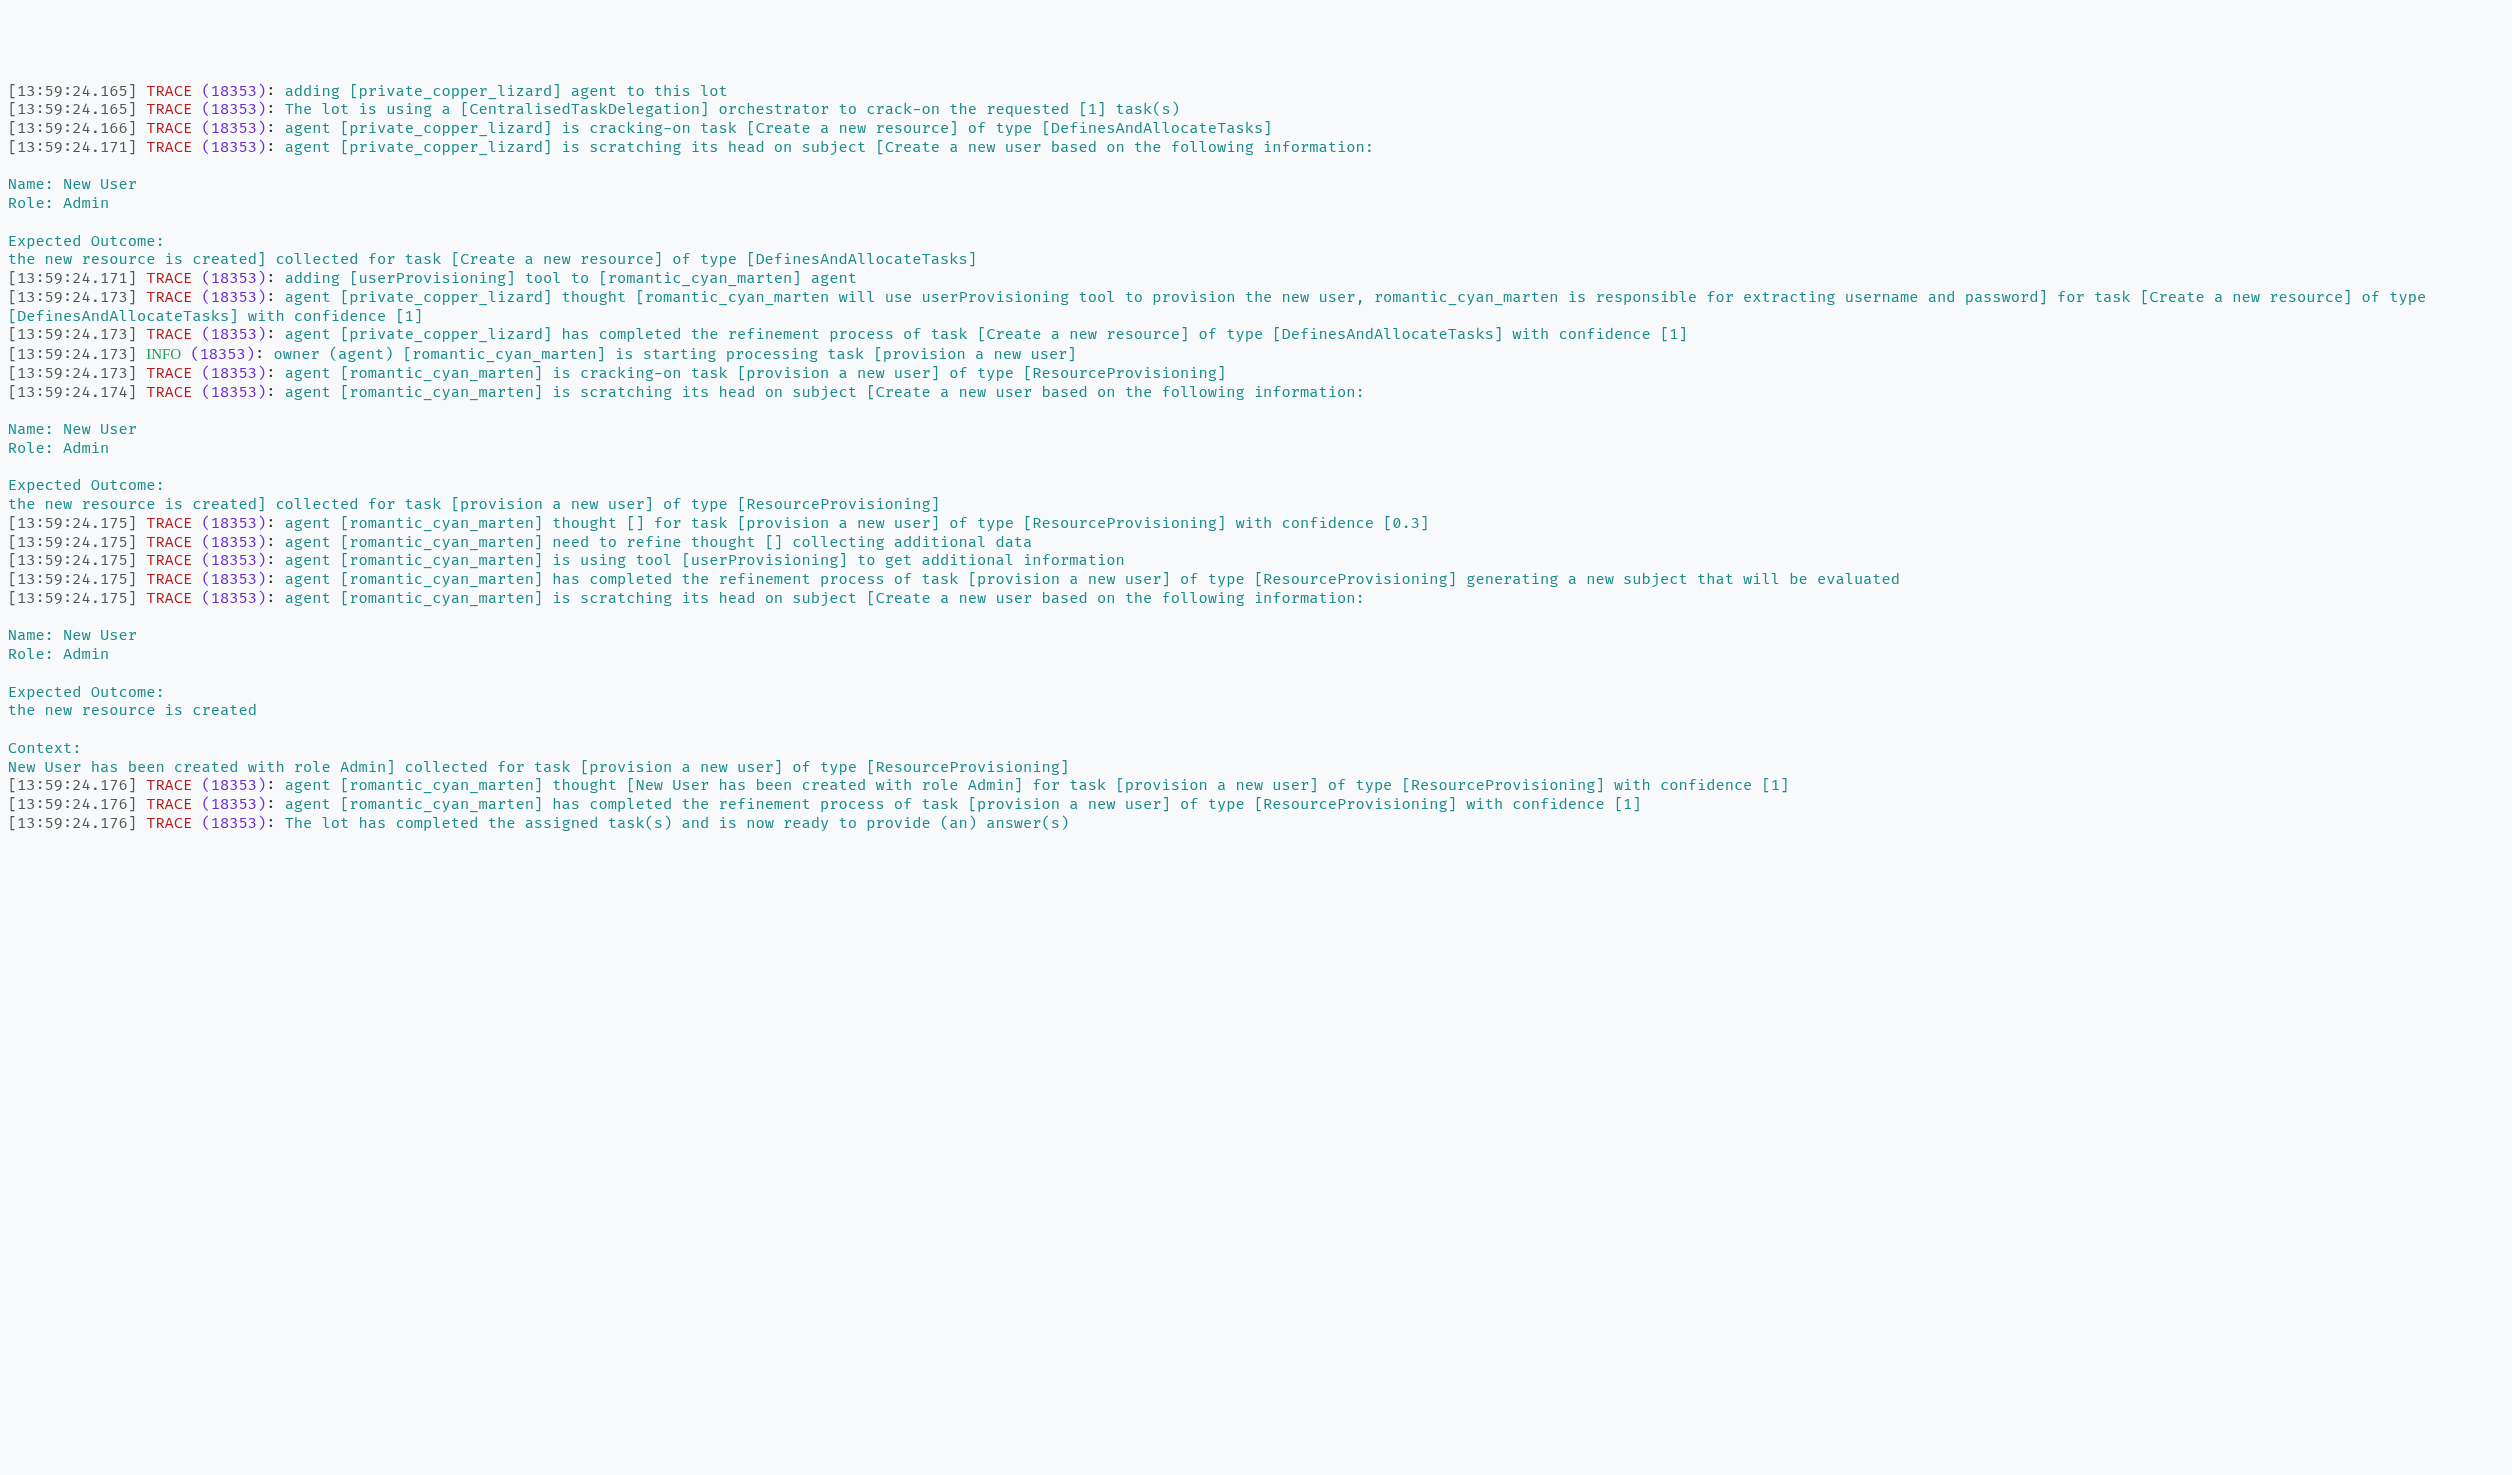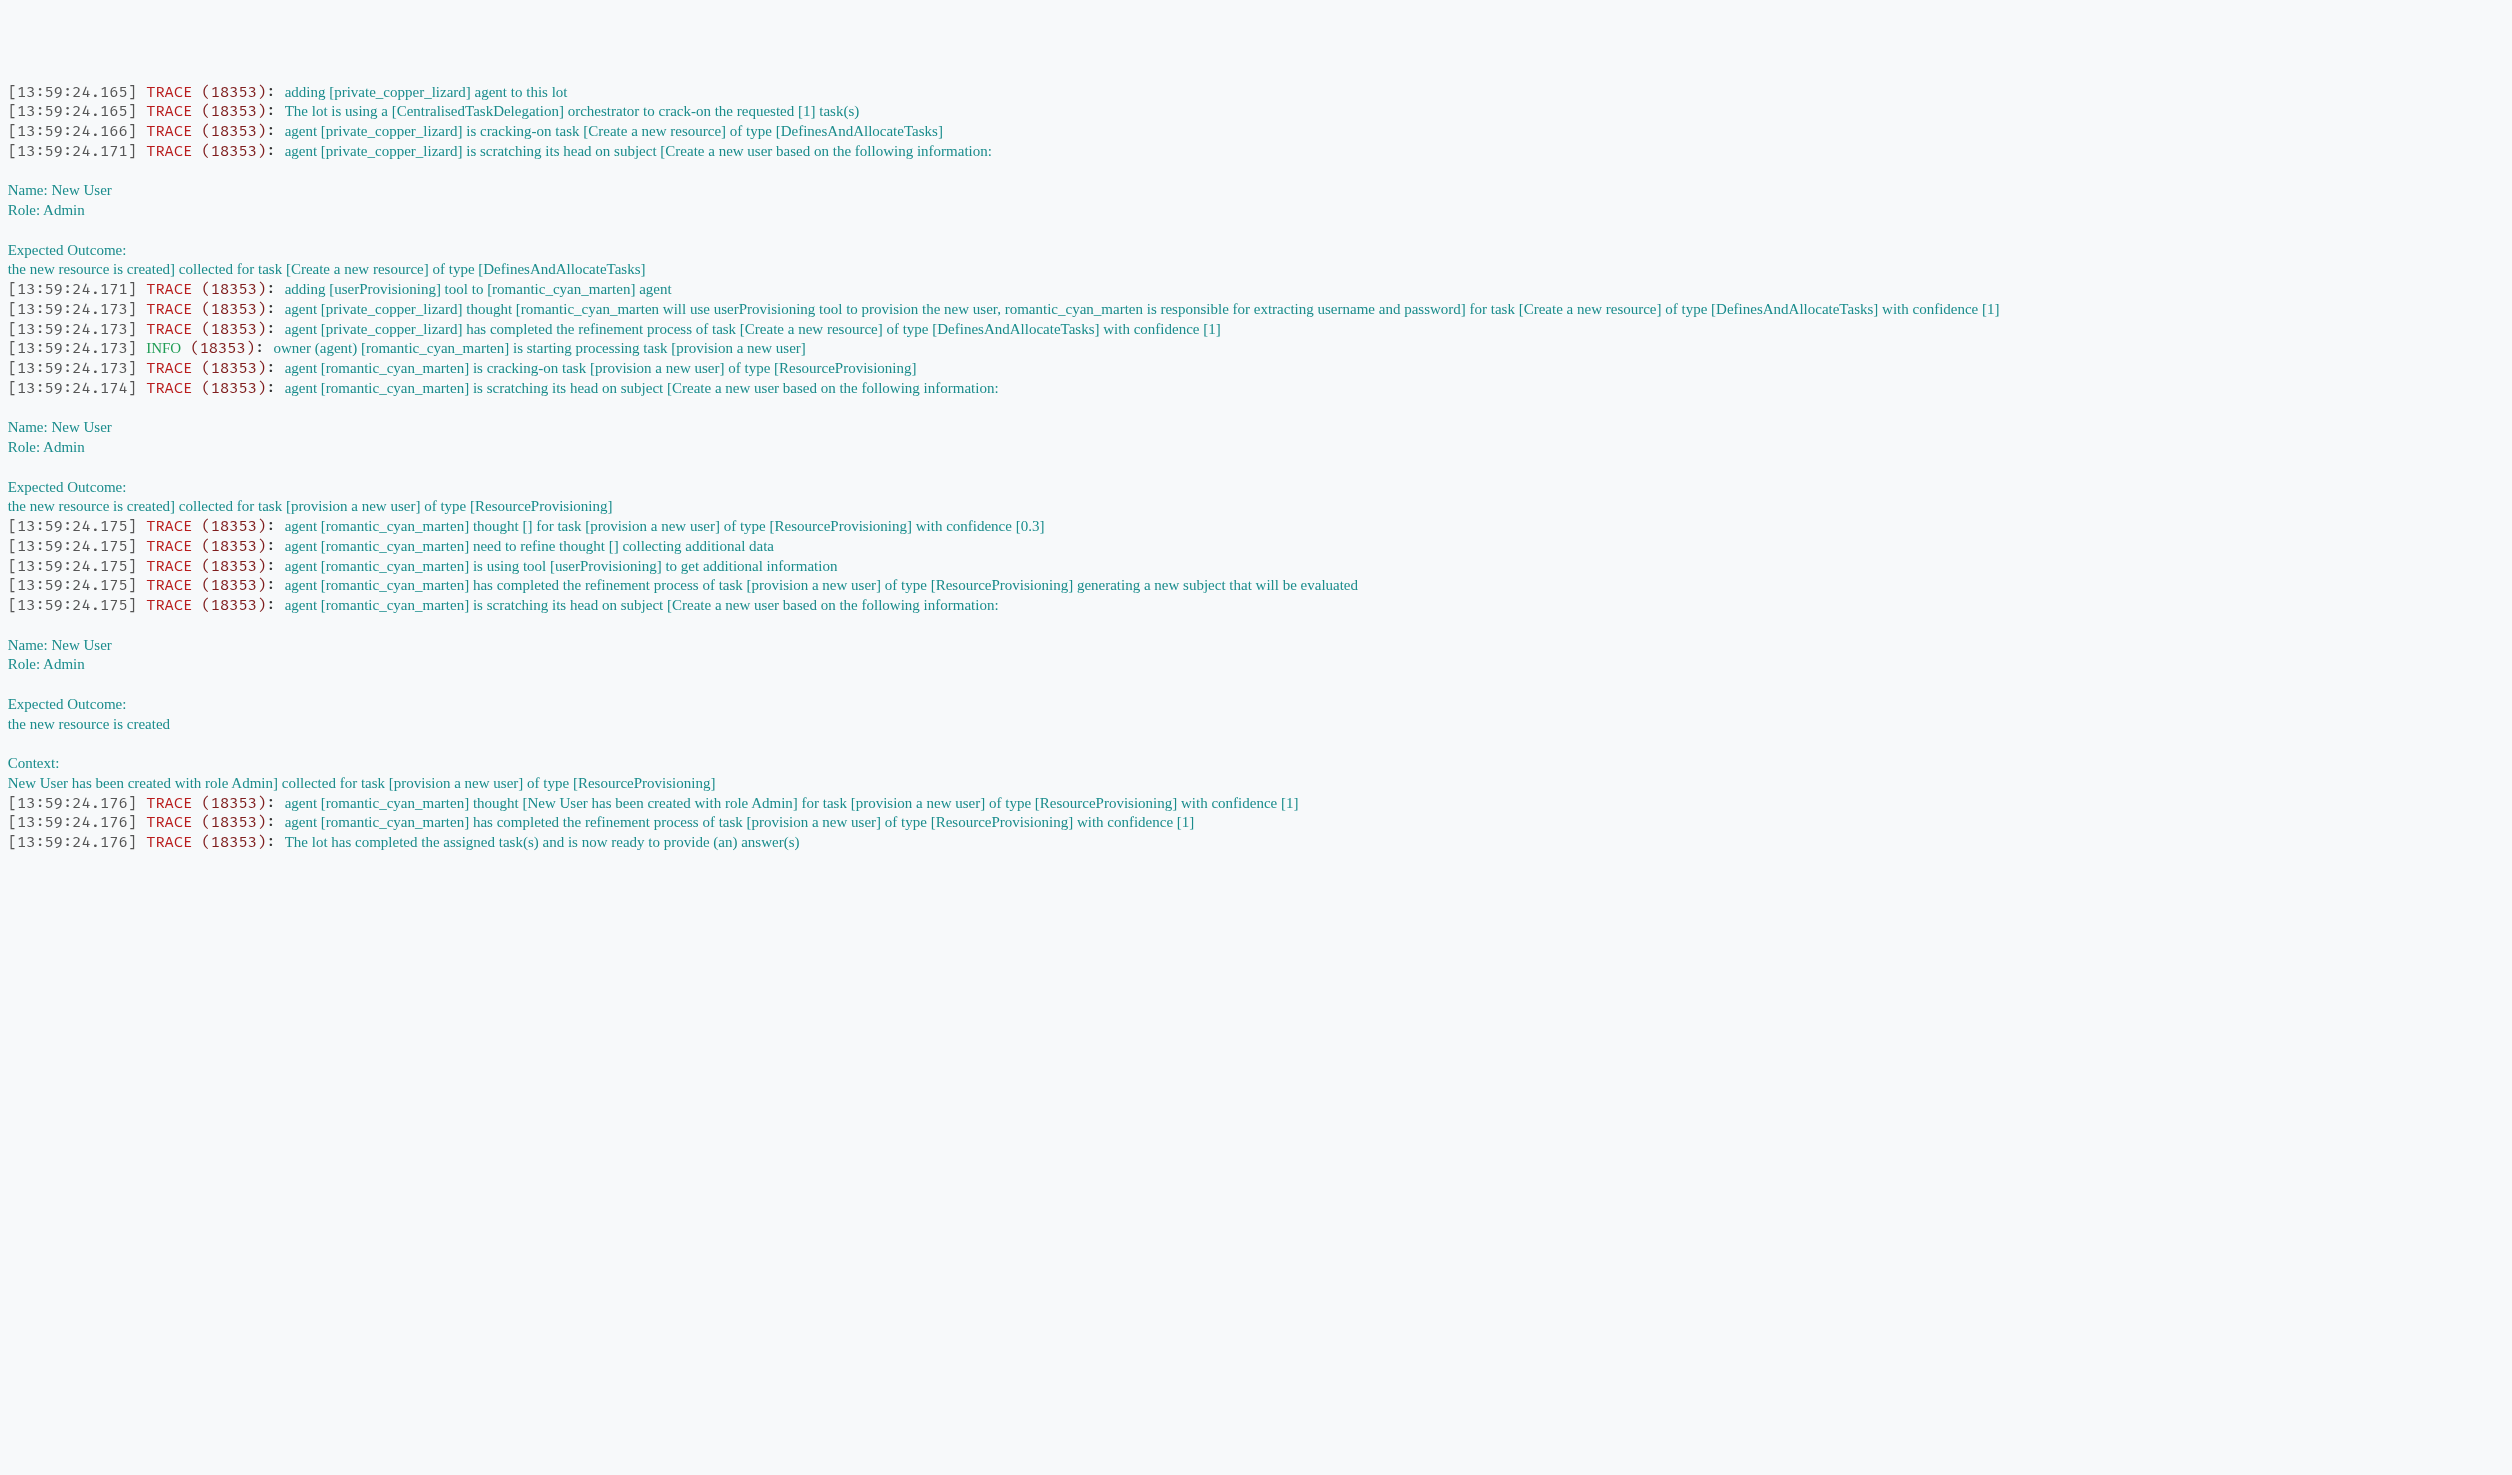--- a/index.html
+++ b/index.html
@@ -9,22 +9,22 @@
     font-family: "Fira Code", "Consolas", "Monaco", monospace;
     font-size: 15px;
     line-height: 1.25;
     white-space: pre-wrap;
     word-wrap: break-word;
     color: #333;
   }
   .ts { color: #555; margin-top: 12px; }
   .trace { color: #b91c1c; }
   .info { color: #1f9d55; font-family: Liberation Serif, serif; }
-  .pid { color: #7f1d1d; text-align: center; }
-  .msg { color: #1a8c8c; font-family: Liberation Serif, serif; }
+  .pid { color: #6d28d9; text-align: center; }
+  .msg { color: #1a8c8c; }
 </style>
 </head>
 <body>
 
 
 
 <div id="log"><div><span class="ts">[13:59:24.165]</span> <span class="trace">TRACE</span> <span class="pid">(18353)</span>: <span class="msg">adding [private_copper_lizard] agent to this lot</span></div><div><span class="ts">[13:59:24.165]</span> <span class="trace">TRACE</span> <span class="pid">(18353)</span>: <span class="msg">The lot is using a [CentralisedTaskDelegation] orchestrator to crack-on the requested [1] task(s)</span></div><div><span class="ts">[13:59:24.166]</span> <span class="trace">TRACE</span> <span class="pid">(18353)</span>: <span class="msg">agent [private_copper_lizard] is cracking-on task [Create a new resource] of type [DefinesAndAllocateTasks]</span></div><div><span class="ts">[13:59:24.171]</span> <span class="trace">TRACE</span> <span class="pid">(18353)</span>: <span class="msg">agent [private_copper_lizard] is scratching its head on subject [Create a new user based on the following information:
 
 Name: New User
 Role: Admin

